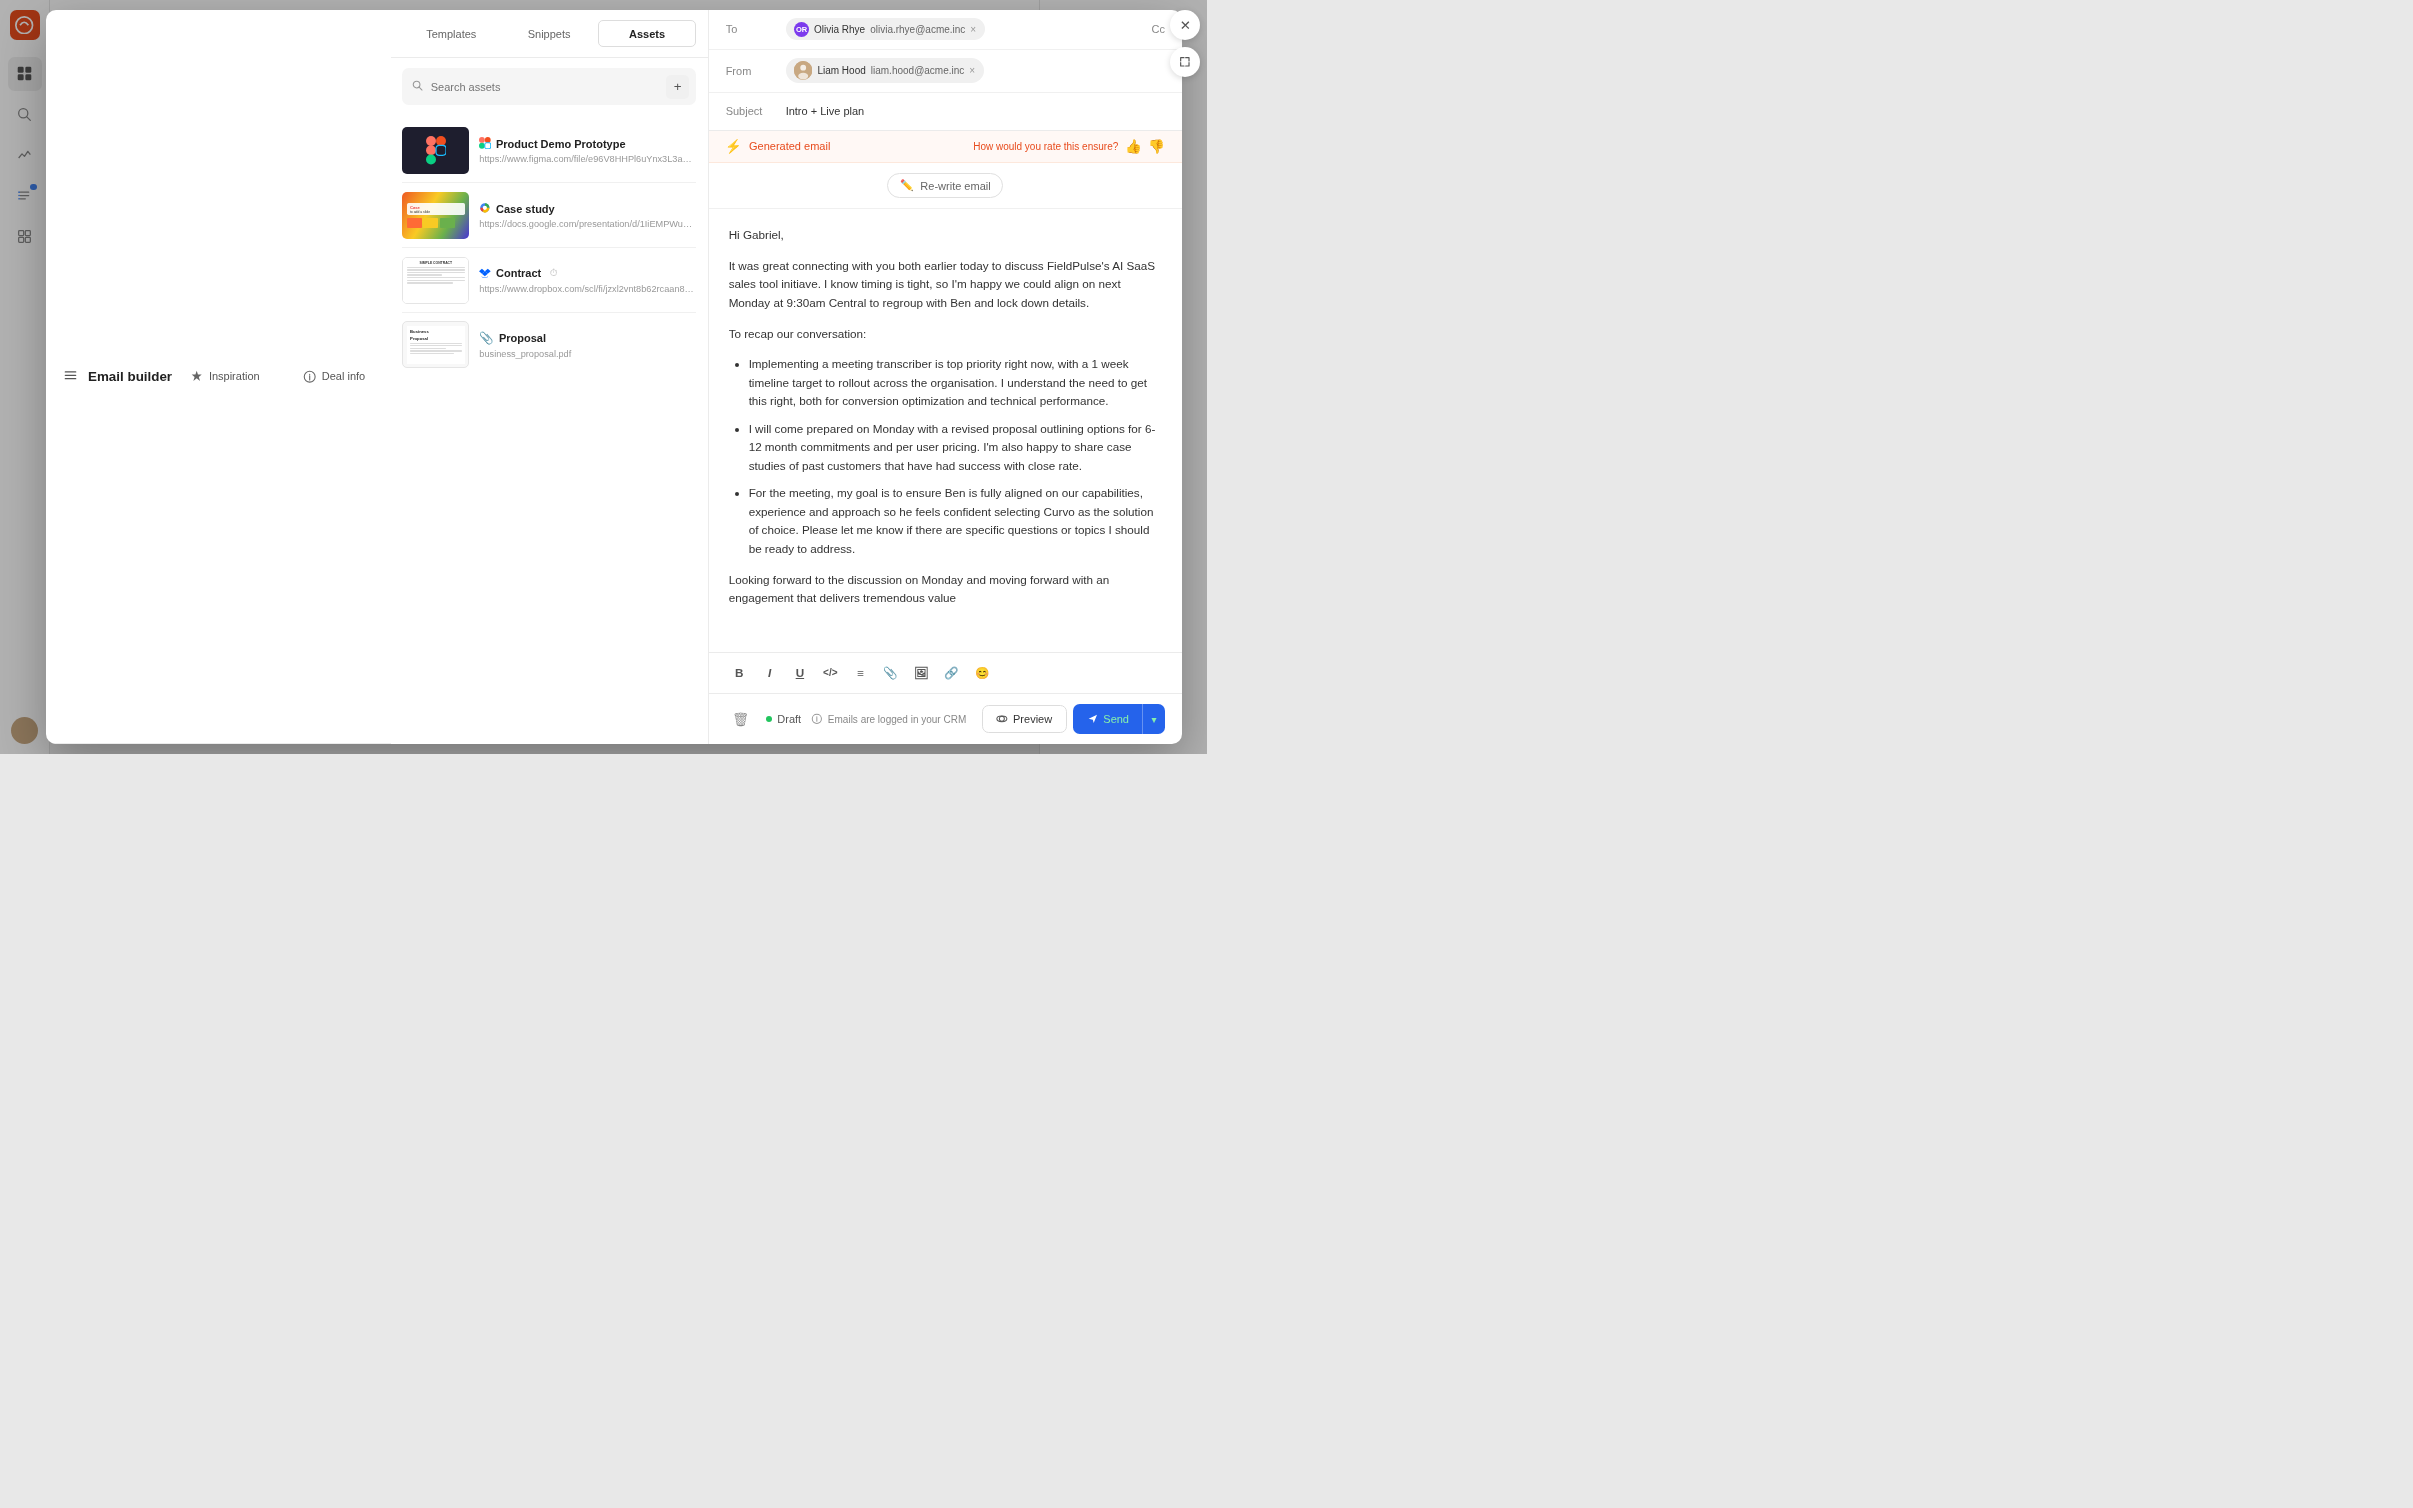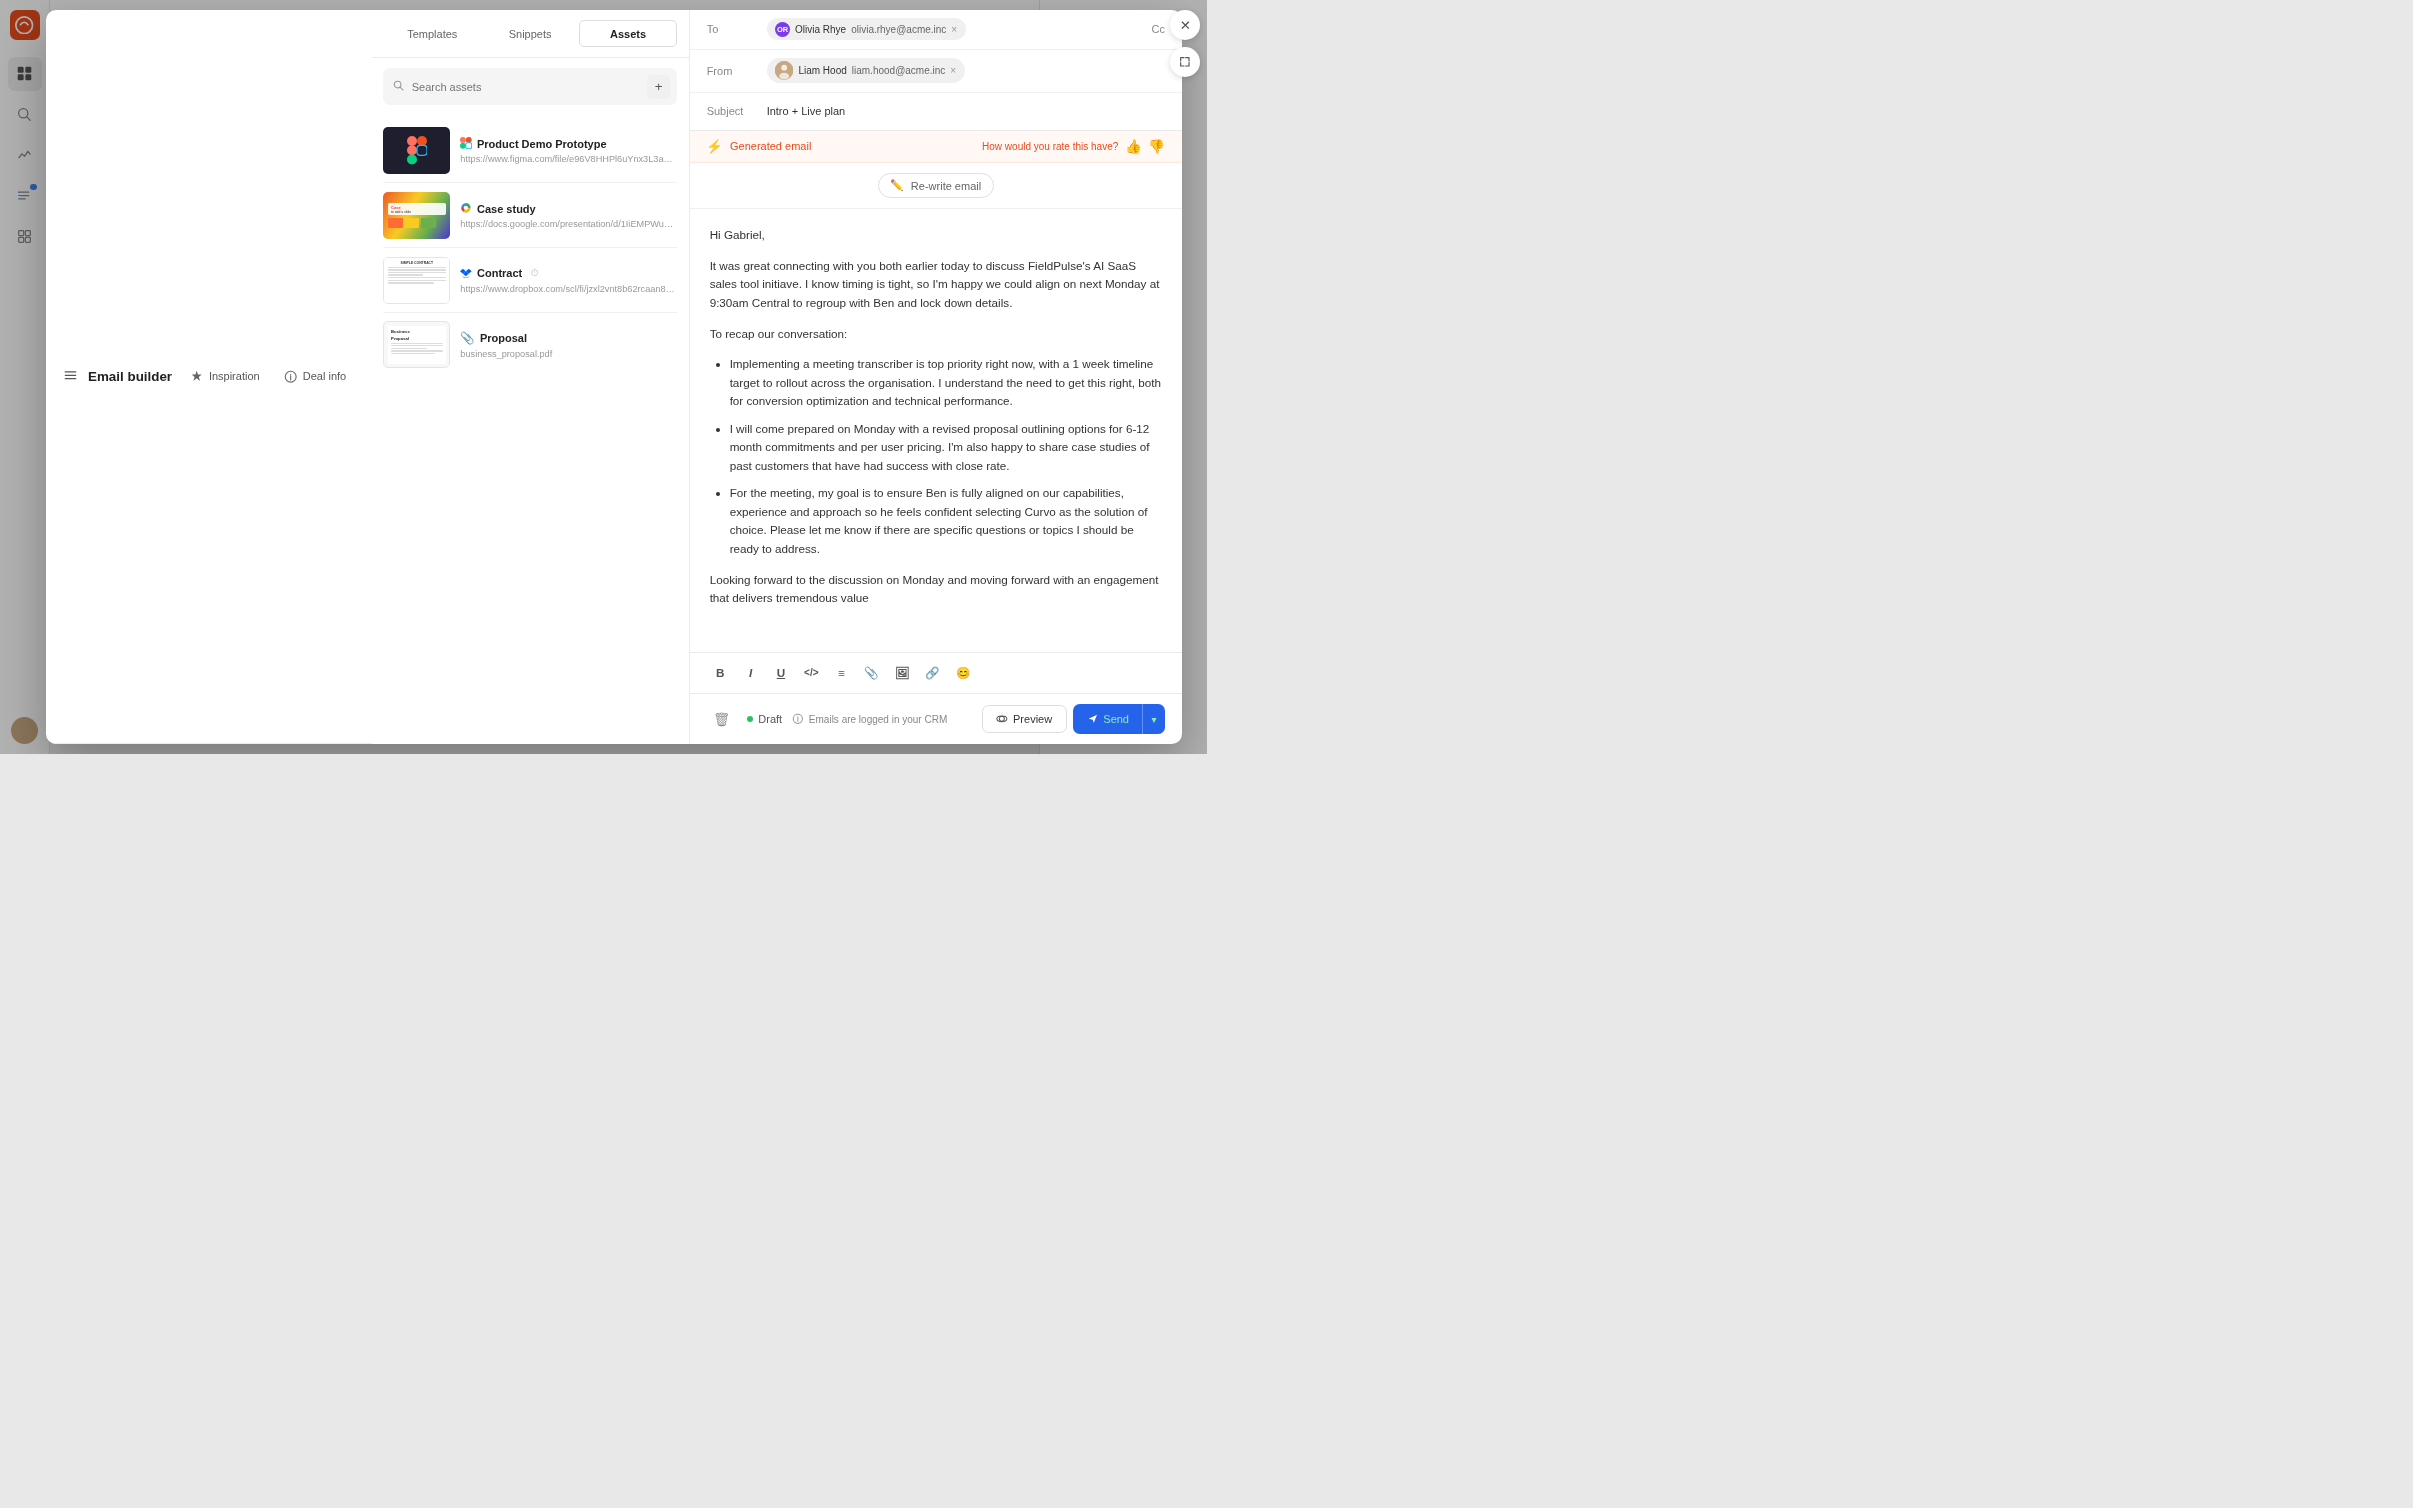--- a/index.html
+++ b/index.html
@@ -148,21 +148,21 @@
     .modal-title {
       font-size: 13.4px;
       font-weight: 600;
       color: #222;
       flex: 1;
     }
 
     .modal-header-actions {
       display: flex;
       align-items: flex-start;
-      gap: 8px;
+      gap: 27px;
     }
 
     .header-btn {
       display: flex;
       align-items: center;
       gap: 5px;
       font-size: 11px;
       color: #555;
       cursor: pointer;
       padding: 5px 8.4px;
@@ -1013,21 +1013,21 @@
           <div class="field-content">
             <input class="subject-input" type="text" value="Intro + Live plan" style="">
           </div>
         </div>
       </div>
 
       <div class="generated-banner">
         <span class="generated-icon">⚡</span>
         <span class="generated-label">Generated email</span>
         <div class="rate-section">
-          <span>How would you rate this have?</span>
+          <span>How would you rate this ensure?</span>
           <span class="thumb-btn up">👍</span>
           <span class="thumb-btn">👎</span>
         </div>
       </div>
 
       <div class="rewrite-section">
         <div class="rewrite-btn">
           <span>✏️</span>
           <span>Re-write email</span>
         </div>

